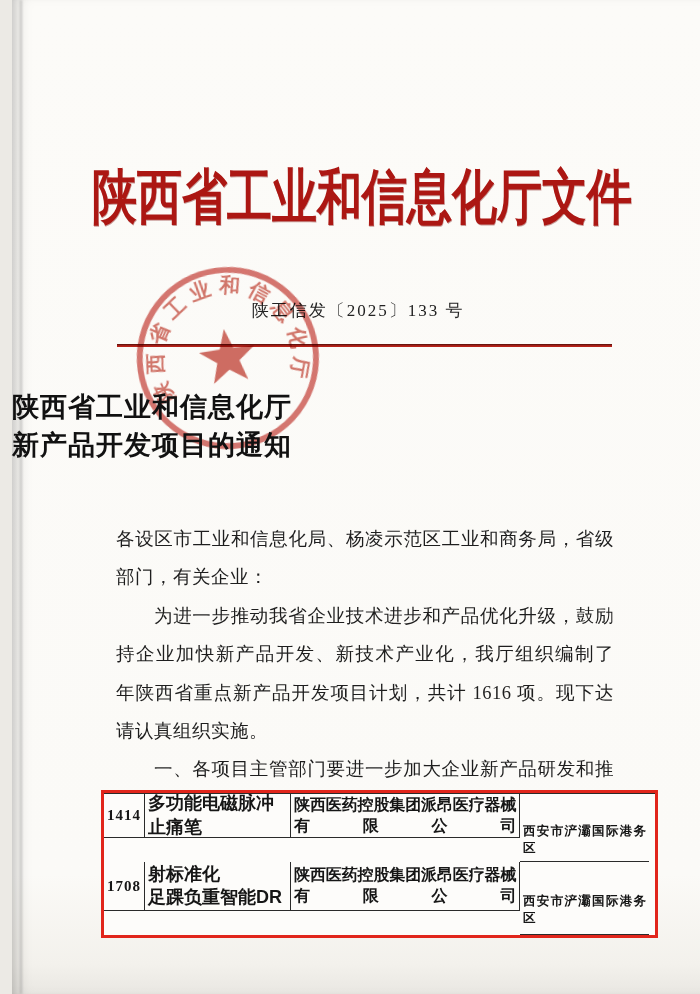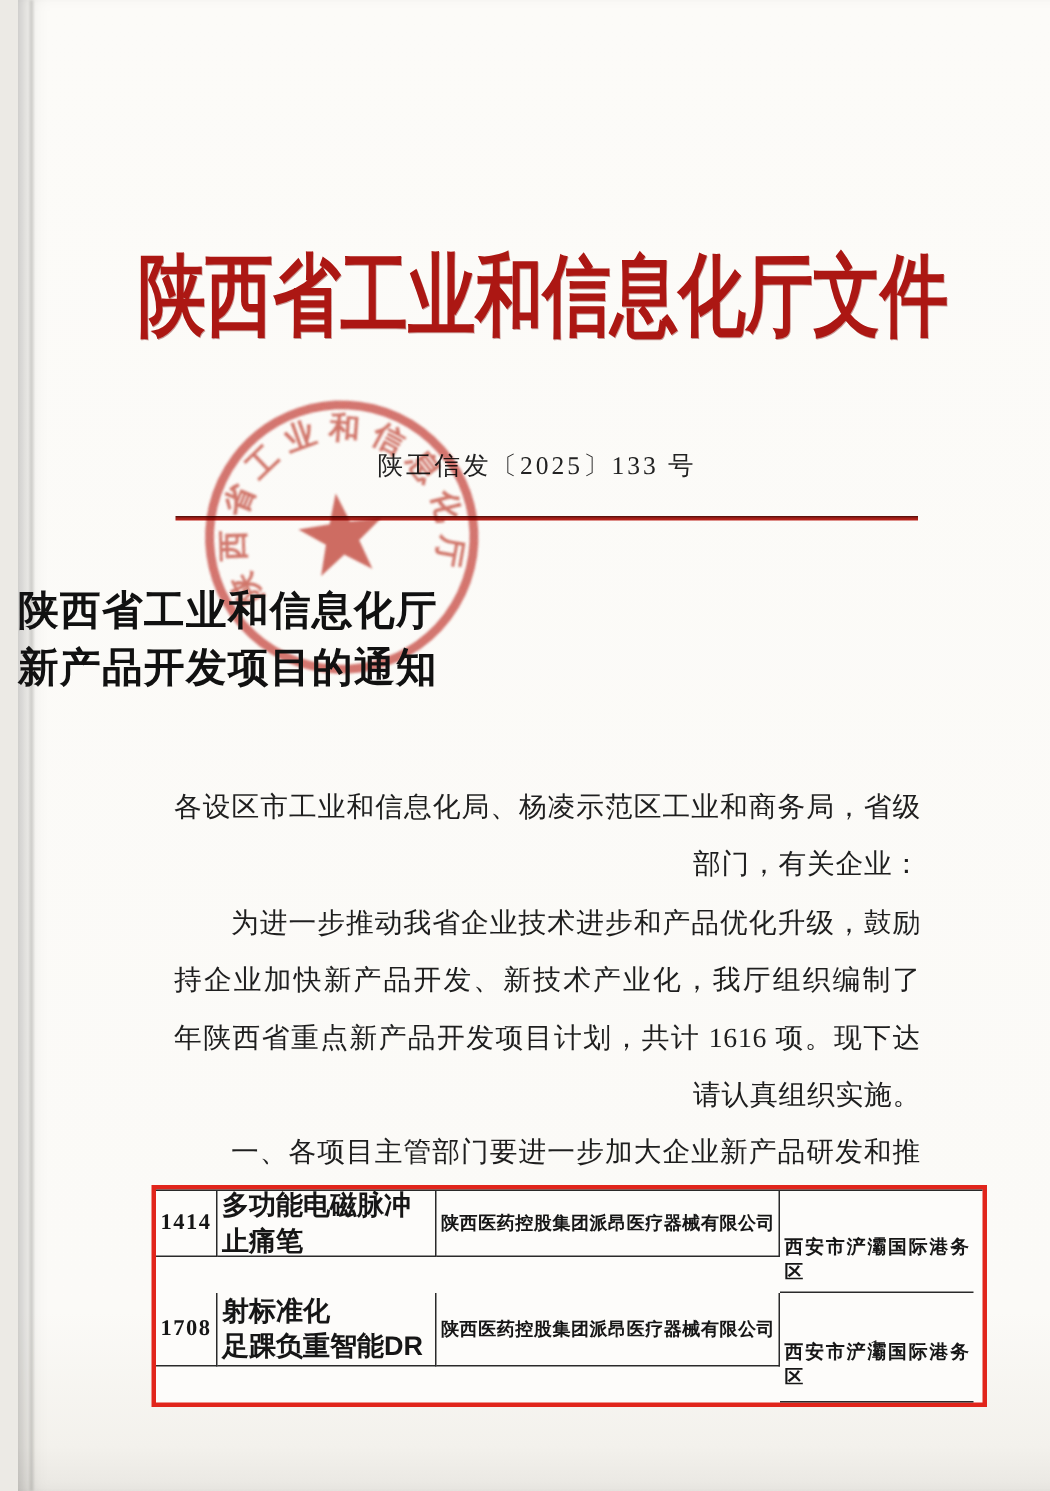--- a/index.html
+++ b/index.html
@@ -40,21 +40,21 @@
   }
   .doc-title{
     position:absolute;left:0;top:388px;width:700px;
     text-align:left;color:#111;font-weight:bold;
     font-size:27px;line-height:38px;letter-spacing:1px;
   }
   .body-text{
     position:absolute;left:104px;top:520px;width:498px;
     font-size:18.5px;color:#1e1e1e;letter-spacing:0.5px;
   }
-  .bline{height:38.4px;line-height:38.4px;overflow:hidden;text-align:right;}
+  .bline{height:38.4px;line-height:38.4px;overflow:hidden;}
   .bline.fill{text-align:justify;text-align-last:justify;}
   .bline.indent{text-indent:38px;}
   .table-wrap{
     position:absolute;left:89px;top:790px;width:557px;
     border:3px solid #e1251b;background:#fdfcfa;
     box-sizing:border-box;
   }
   .ptable{
     display:grid;grid-template-columns:41px 146px 229px 129px;
     border-top:1px solid #2a2a2a;
@@ -64,21 +64,21 @@
     display:flex;align-items:center;box-sizing:border-box;
     font-family:"Liberation Sans","DejaVu Sans",sans-serif;
     font-weight:bold;color:#161616;
     padding:2px 3px;overflow:hidden;
   }
   .cell:nth-child(4n){border-right:none;margin-top:24px;}
   .row1{height:44px;}
   .row2{height:49px;}
   .c-no{justify-content:center;font-family:"Liberation Serif",serif;font-size:15px;letter-spacing:1px;}
   .c-prod{font-size:18px;line-height:1.3;white-space:pre-line;}
-  .c-comp{font-size:12px;letter-spacing:-0.4px;}
+  .c-comp{font-size:16px;letter-spacing:-0.4px;}
   .c-comp span,.c-dist span{width:100%;text-align:justify;text-align-last:justify;display:inline-block;}
   .c-dist{font-size:12.5px;}
   .page-number{
     position:absolute;left:500px;top:891px;width:145px;
     text-align:center;font-size:15px;color:#222;letter-spacing:2px;
   }
 </style>
 </head>
 <body>
 

